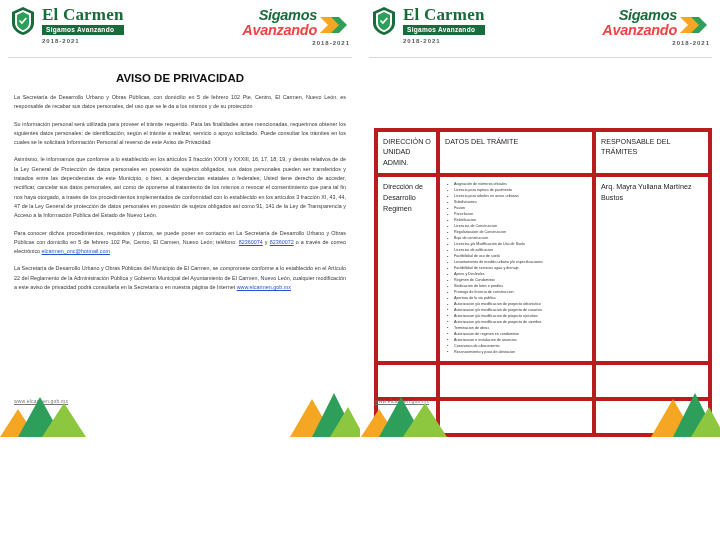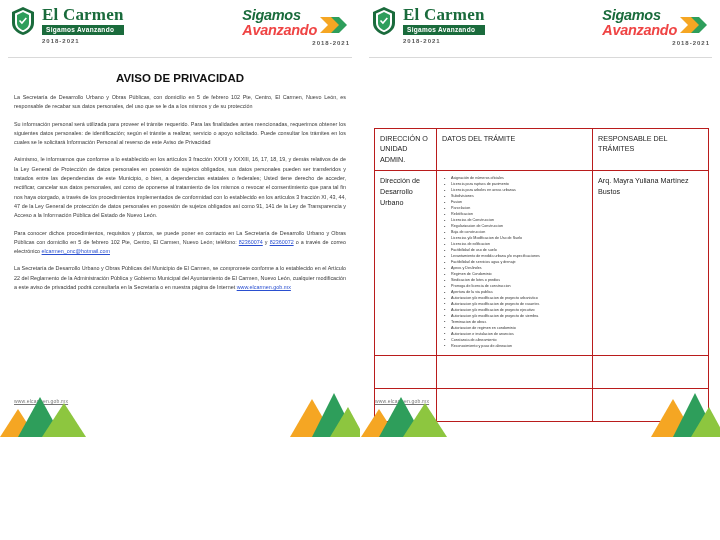--- a/index.html
+++ b/index.html
@@ -34,21 +34,21 @@
   .brand-sub{
     margin-top:2px;
     background:#1a6b3c;color:#fff;font-size:6.5px;font-weight:bold;
     padding:1.5px 4px;letter-spacing:.3px;display:inline-block;
   }
   .brand-years{
     margin-top:3px;font-size:6px;color:#555;letter-spacing:1px;font-weight:bold;
   }
 
   .slogan{display:flex;align-items:flex-start;gap:3px;position:relative;padding-top:2px;}
-  .slogan-text{display:flex;flex-direction:column;line-height:1.02;}
+  .slogan-text{display:flex;flex-direction:column;line-height:1.02;text-align:right;}
   .slogan-l1{font-size:14.5px;font-weight:bold;color:#1a6b3c;font-style:italic;letter-spacing:-.3px;}
   .slogan-l2{font-size:14.5px;font-weight:bold;color:#ef4444;font-style:italic;letter-spacing:-.3px;}
   .slogan-arrow{margin-top:6px;}
   .slogan-years{position:absolute;right:0;top:34px;font-size:6px;color:#555;letter-spacing:1px;font-weight:bold;}
 
   .hdr-rule{
     position:absolute;left:8px;right:8px;top:57px;height:1px;background:#d9d9d9;
   }
 
   
@@ -66,21 +66,21 @@
   
   .right-title{
     position:absolute;top:78px;left:18px;right:18px;
     text-align:center;font-size:11.5px;font-weight:bold;color:#111;line-height:1.35;
   }
   table.tbl{
     position:absolute;left:13px;top:128px;width:334px;
     border-collapse:collapse;table-layout:fixed;
   }
   table.tbl td,table.tbl th{
-    border:1px solid #b91c1c;vertical-align:top;padding:5px 5px;
+    border:4px solid #b91c1c;vertical-align:top;padding:5px 5px;
     font-size:7.2px;color:#222;text-align:left;font-weight:normal;
   }
   table.tbl th{font-weight:normal;}
   .col1{width:62px;}
   .col2{width:156px;}
   .col3{width:116px;}
   .cell-head{font-size:7.4px;color:#222;line-height:1.45;}
   .cell-dir{font-size:7.4px;line-height:1.5;}
   .cell-resp{font-size:7.4px;line-height:1.5;}
   ul.acts{margin:0;padding:0 0 0 9px;list-style:none;}
@@ -210,21 +210,21 @@
       </colgroup>
       <thead>
         <tr>
           <th class="cell-head">DIRECCIÓN O UNIDAD ADMIN.</th>
           <th class="cell-head">DATOS DEL TRÁMITE</th>
           <th class="cell-head">RESPONSABLE DEL TRÁMITES</th>
         </tr>
       </thead>
       <tbody>
         <tr>
-          <td class="cell-dir">Dirección de Desarrollo Urbano</td>
+          <td class="cell-dir">Dirección de Desarrollo Regimen</td>
           <td>
             <ul class="acts">
               <li>Asignación de números oficiales</li>
               <li>Licencia para ruptura de pavimento</li>
               <li>Licencia para arboles en areas urbanas</li>
               <li>Subdivisiones</li>
               <li>Fusion</li>
               <li>Parcelacion</li>
               <li>Relotificacion</li>
               <li>Licencias de Construccion</li>

